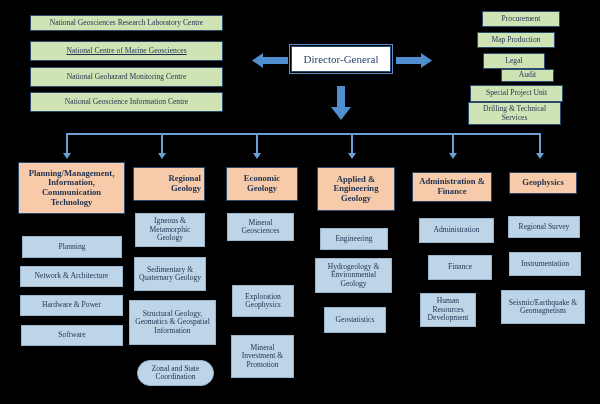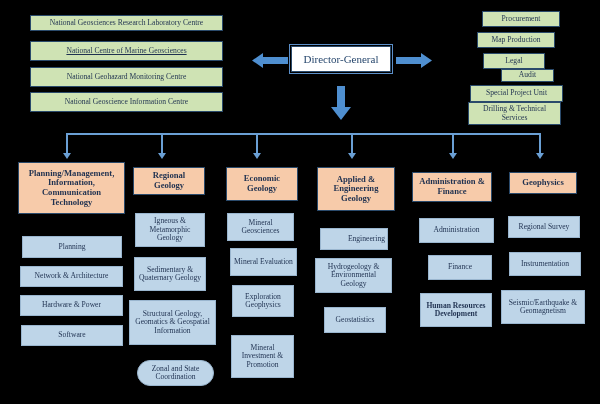--- a/index.html
+++ b/index.html
@@ -176,21 +176,21 @@
   <div class="box sub-box" style="left:20px; top:266px; width:103px; height:21px;">
     <span>Network &amp; Architecture</span>
   </div>
   <div class="box sub-box" style="left:20px; top:295px; width:103px; height:21px;">
     <span>Hardware &amp; Power</span>
   </div>
   <div class="box sub-box" style="left:21px; top:325px; width:102px; height:21px;">
     <span>Software</span>
   </div>
 
-  <div class="box dept-box" style="left:133px; top:167px; width:72px; height:28px;">
+  <div class="box dept-box" style="left:133px; top:167px; width:72px; height:34px;text-align:right;">
     <span>Regional Geology</span>
   </div>
   <div class="box sub-box" style="left:135px; top:213px; width:70px; height:34px;">
     <span>Igneous &amp; Metamorphic Geology</span>
   </div>
   <div class="box sub-box" style="left:134px; top:257px; width:72px; height:34px;">
     <span>Sedimentary &amp; Quaternary Geology</span>
   </div>
   <div class="box sub-box" style="left:129px; top:300px; width:87px; height:45px;">
     <span>Structural Geology, Geomatics &amp; Geospatial Information</span>
@@ -198,53 +198,50 @@
   <div class="box sub-box" style="left:137px; top:360px; width:77px; height:26px;border-radius:13px;">
     <span>Zonal and State Coordination</span>
   </div>
 
   <div class="box dept-box" style="left:226px; top:167px; width:72px; height:34px;">
     <span>Economic Geology</span>
   </div>
   <div class="box sub-box" style="left:227px; top:213px; width:67px; height:28px;">
     <span>Mineral Geosciences</span>
   </div>
-  <div class="box sub-box" style="left:230px; top:248px; width:67px; height:28px;">
-    <span>Mineral Evaluation</span>
-  </div>
   <div class="box sub-box" style="left:232px; top:285px; width:62px; height:32px;">
     <span>Exploration Geophysics</span>
   </div>
   <div class="box sub-box" style="left:231px; top:335px; width:63px; height:43px;">
     <span>Mineral Investment &amp; Promotion</span>
   </div>
 
   <div class="box dept-box" style="left:317px; top:167px; width:78px; height:44px;">
     <span>Applied &amp; Engineering Geology</span>
   </div>
-  <div class="box sub-box" style="left:320px; top:228px; width:68px; height:22px;justify-content:flex-end;">
+  <div class="box sub-box" style="left:320px; top:228px; width:68px; height:22px;">
     <span>Engineering</span>
   </div>
   <div class="box sub-box" style="left:315px; top:258px; width:77px; height:35px;">
     <span>Hydrogeology &amp; Environmental Geology</span>
   </div>
   <div class="box sub-box" style="left:324px; top:307px; width:62px; height:26px;">
     <span>Geostatistics</span>
   </div>
 
   <div class="box dept-box" style="left:412px; top:172px; width:80px; height:30px;">
     <span>Administration &amp; Finance</span>
   </div>
   <div class="box sub-box" style="left:419px; top:218px; width:75px; height:25px;">
     <span>Administration</span>
   </div>
   <div class="box sub-box" style="left:428px; top:255px; width:64px; height:25px;">
     <span>Finance</span>
   </div>
-  <div class="box sub-box" style="left:420px; top:293px; width:72px; height:34px;font-weight:bold;">
+  <div class="box sub-box" style="left:420px; top:293px; width:56px; height:34px;">
     <span>Human Resources Development</span>
   </div>
 
   <div class="box dept-box" style="left:509px; top:172px; width:68px; height:22px;">
     <span>Geophysics</span>
   </div>
   <div class="box sub-box" style="left:508px; top:216px; width:72px; height:22px;">
     <span>Regional Survey</span>
   </div>
   <div class="box sub-box" style="left:509px; top:252px; width:72px; height:24px;">

